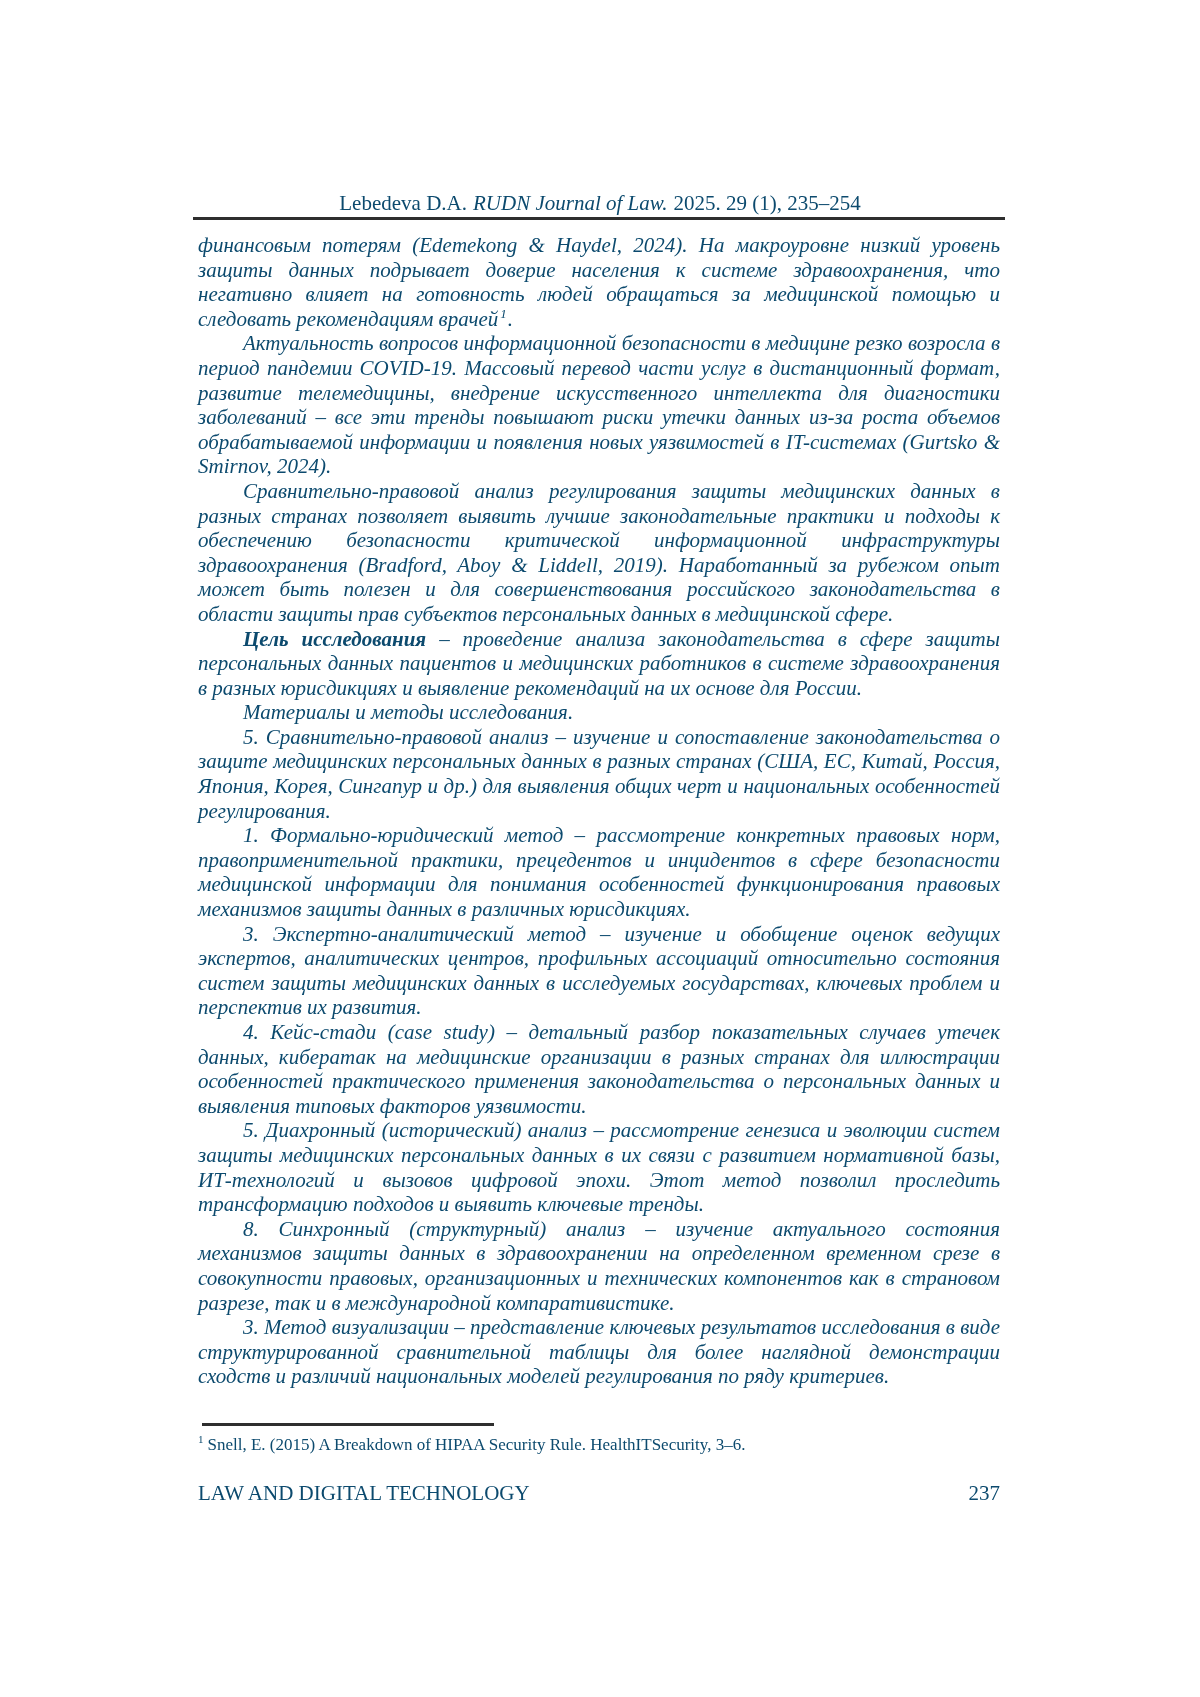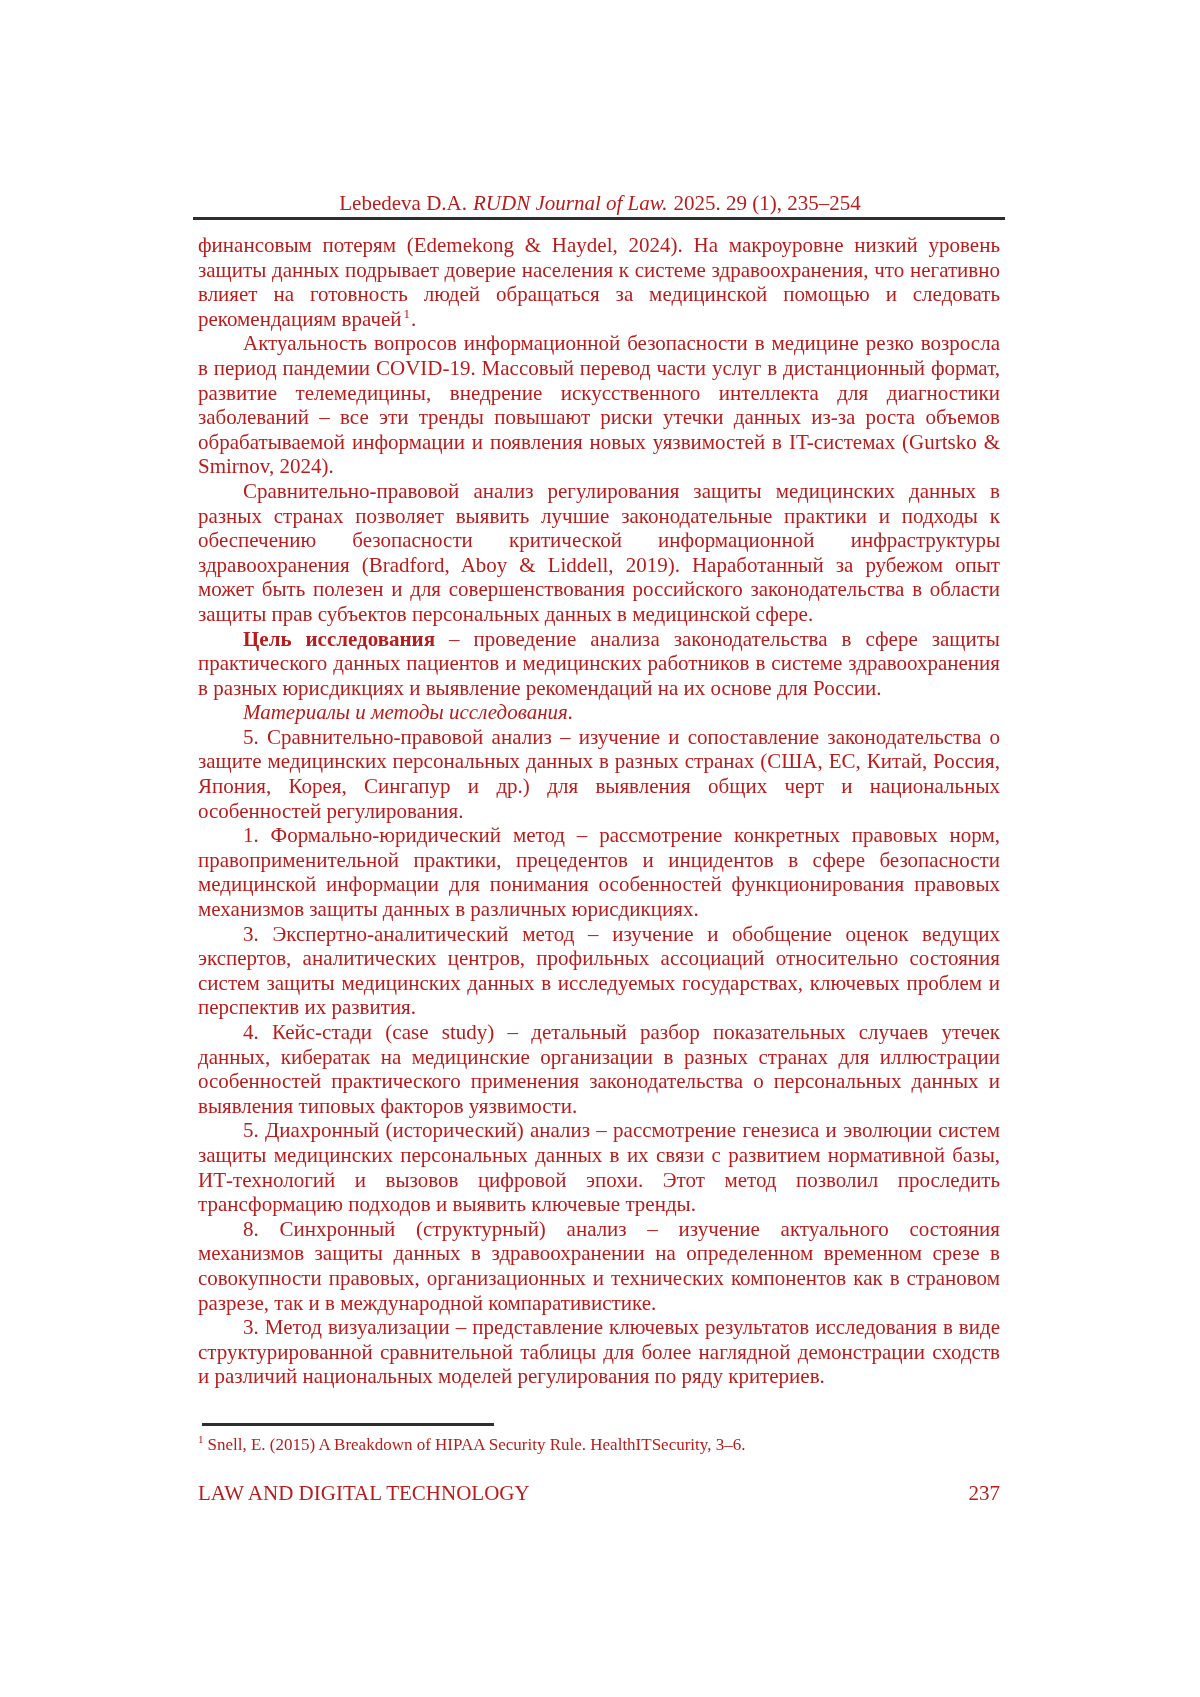--- a/index.html
+++ b/index.html
@@ -6,21 +6,21 @@
     margin: 0;
     padding: 0;
     background: #ffffff;
   }
   .page {
     position: relative;
     width: 1200px;
     height: 1697px;
     background: #ffffff;
     font-family: "Liberation Serif", "DejaVu Serif", serif;
-    color: #b91c1c;
+    color: #0c4a6e;
     overflow: hidden;
   }
   
   .running-head {
     position: absolute;
     top: 191px;
     left: 197px;
     width: 806px;
     display: flex;
     justify-content: center;
@@ -45,20 +45,21 @@
     left: 198px;
     width: 802px;
     font-size: 21px;
     line-height: 24.6px;
     text-align: justify;
   }
   .body-text p {
     margin: 0;
     padding: 0;
     text-indent: 45px;
+    font-style: italic;
   }
   .body-text p.no-indent { text-indent: 0; }
   .body-text p.italic { font-style: italic; }
   .body-text b { font-weight: bold; }
   sup.fn-ref {
     font-size: 13px;
     line-height: 0;
     vertical-align: super;
     margin-left: 2px;
     margin-right: 1px;
@@ -111,21 +112,21 @@
     <span class="italic">RUDN Journal of Law.</span>
     <span>2025. 29 (1), 235–254</span>
   </div>
 
   <div class="head-rule"></div>
 
   <main class="body-text">
     <p class="no-indent"><span>финансовым потерям (Edemekong &amp; Haydel, 2024). На макроуровне низкий уровень защиты данных подрывает доверие населения к системе здравоохранения, что негативно влияет на готовность людей обращаться за медицинской помощью и следовать рекомендациям врачей</span><sup class="fn-ref">1</sup><span>.</span></p>
     <p>Актуальность вопросов информационной безопасности в медицине резко возросла в период пандемии COVID-19. Массовый перевод части услуг в дистанционный формат, развитие телемедицины, внедрение искусственного интеллекта для диагностики заболеваний – все эти тренды повышают риски утечки данных из-за роста объемов обрабатываемой информации и появления новых уязвимостей в IT-системах (Gurtsko &amp; Smirnov, 2024).</p>
     <p>Сравнительно-правовой анализ регулирования защиты медицинских данных в разных странах позволяет выявить лучшие законодательные практики и подходы к обеспечению безопасности критической информационной инфраструктуры здравоохранения (Bradford, Aboy &amp; Liddell, 2019). Наработанный за рубежом опыт может быть полезен и для совершенствования российского законодательства в области защиты прав субъектов персональных данных в медицинской сфере.</p>
-    <p><b>Цель исследования</b><span> – проведение анализа законодательства в сфере защиты практического данных пациентов и медицинских работников в системе здравоохранения в разных юрисдикциях и выявление рекомендаций на их основе для России.</span></p>
+    <p><b>Цель исследования</b><span> – проведение анализа законодательства в сфере защиты персональных данных пациентов и медицинских работников в системе здравоохранения в разных юрисдикциях и выявление рекомендаций на их основе для России.</span></p>
     <p class="italic">Материалы и методы исследования.</p>
     <p>5. Сравнительно-правовой анализ – изучение и сопоставление законодательства о защите медицинских персональных данных в разных странах (США, ЕС, Китай, Россия, Япония, Корея, Сингапур и др.) для выявления общих черт и национальных особенностей регулирования.</p>
     <p>1. Формально-юридический метод – рассмотрение конкретных правовых норм, правоприменительной практики, прецедентов и инцидентов в сфере безопасности медицинской информации для понимания особенностей функционирования правовых механизмов защиты данных в различных юрисдикциях.</p>
     <p>3. Экспертно-аналитический метод – изучение и обобщение оценок ведущих экспертов, аналитических центров, профильных ассоциаций относительно состояния систем защиты медицинских данных в исследуемых государствах, ключевых проблем и перспектив их развития.</p>
     <p>4. Кейс-стади (case study) – детальный разбор показательных случаев утечек данных, кибератак на медицинские организации в разных странах для иллюстрации особенностей практического применения законодательства о персональных данных и выявления типовых факторов уязвимости.</p>
     <p>5. Диахронный (исторический) анализ – рассмотрение генезиса и эволюции систем защиты медицинских персональных данных в их связи с развитием нормативной базы, ИТ-технологий и вызовов цифровой эпохи. Этот метод позволил проследить трансформацию подходов и выявить ключевые тренды.</p>
     <p>8. Синхронный (структурный) анализ – изучение актуального состояния механизмов защиты данных в здравоохранении на определенном временном срезе в совокупности правовых, организационных и технических компонентов как в страновом разрезе, так и в международной компаративистике.</p>
     <p>3. Метод визуализации – представление ключевых результатов исследования в виде структурированной сравнительной таблицы для более наглядной демонстрации сходств и различий национальных моделей регулирования по ряду критериев.</p>
   </main>
 

